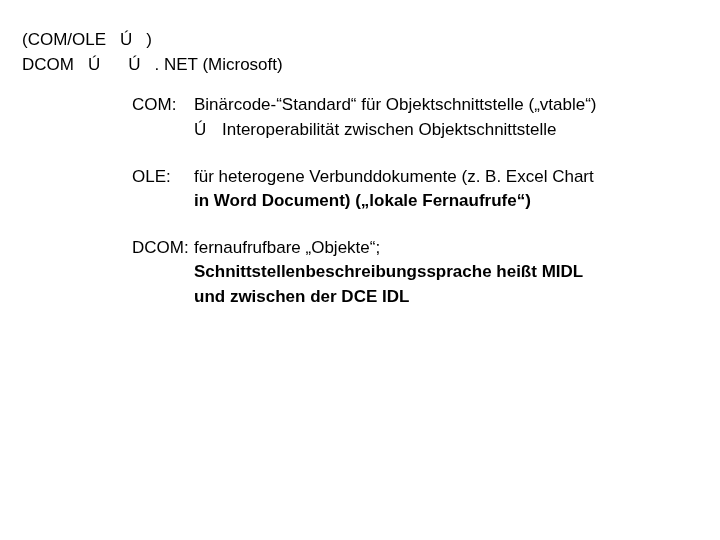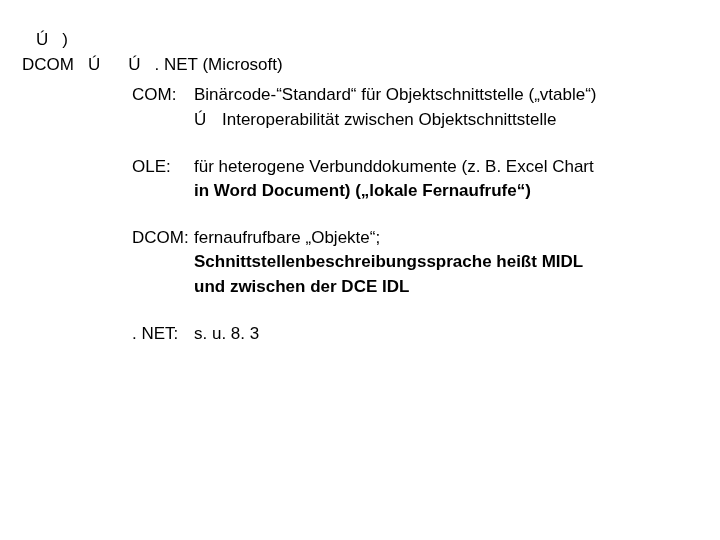--- a/index.html
+++ b/index.html
@@ -24,35 +24,36 @@
     flex-wrap: wrap;
     align-items: baseline;
   }
   .arrow {
     font-family: "Arial Unicode MS", Arial, sans-serif;
     display:inline-block;
   }
   .indent {
     padding-left: 110px;
   }
-  .gap-line { margin-top: 6px; }
+  .gap-line { margin-top: 16px; }
   .gap-def  { margin-top: 22px; }
   .kvrow { display:flex; align-items:baseline; }
   .kvkey { width: 62px; flex: 0 0 62px; }
   .kvval { flex: 1 1 auto; }
   .cont  { padding-left: 62px; font-weight: bold; }
   .sub   { padding-left: 62px; display:flex; align-items:baseline; }
   .sub .arrow { width: 28px; flex:0 0 28px; text-align:left; }
 </style>
 </head>
 <body>
 
 <div class="slide">
 
   <div class="row">
+    <span>(COM/OLE</span>
     <span style="width:14px;"></span>
     <span class="arrow">Ú</span>
     <span style="width:14px;"></span>
     <span>)</span>
   </div>
 
   <div class="row" style="">
     <span>DCOM</span>
     <span style="width:14px;"></span>
     <span class="arrow">Ú</span>
@@ -84,20 +85,14 @@
 
   <div class="indent gap-def">
     <div class="kvrow">
       <span class="kvkey">DCOM:</span>
       <span class="kvval">fernaufrufbare „Objekte“;</span>
     </div>
     <div class="cont">Schnittstellenbeschreibungssprache heißt MIDL</div>
     <div class="cont">und zwischen der DCE IDL</div>
   </div>
 
-  <div class="indent gap-def">
-    <div class="kvrow">
-      <span class="kvkey">. NET:</span>
-      <span class="kvval">s. u.  8. 3</span>
-    </div>
-  </div>
 
 </div>
 
 </body></html>

